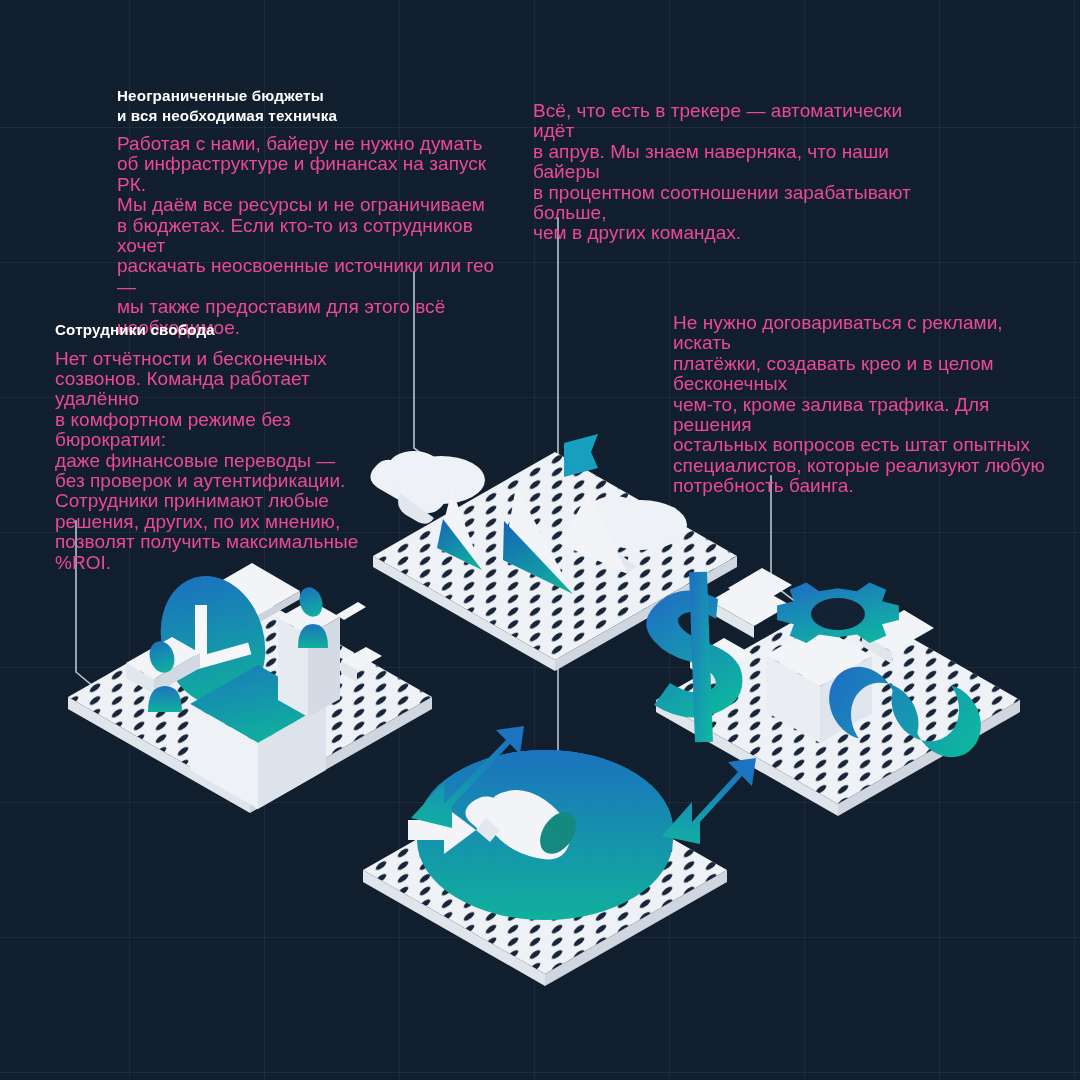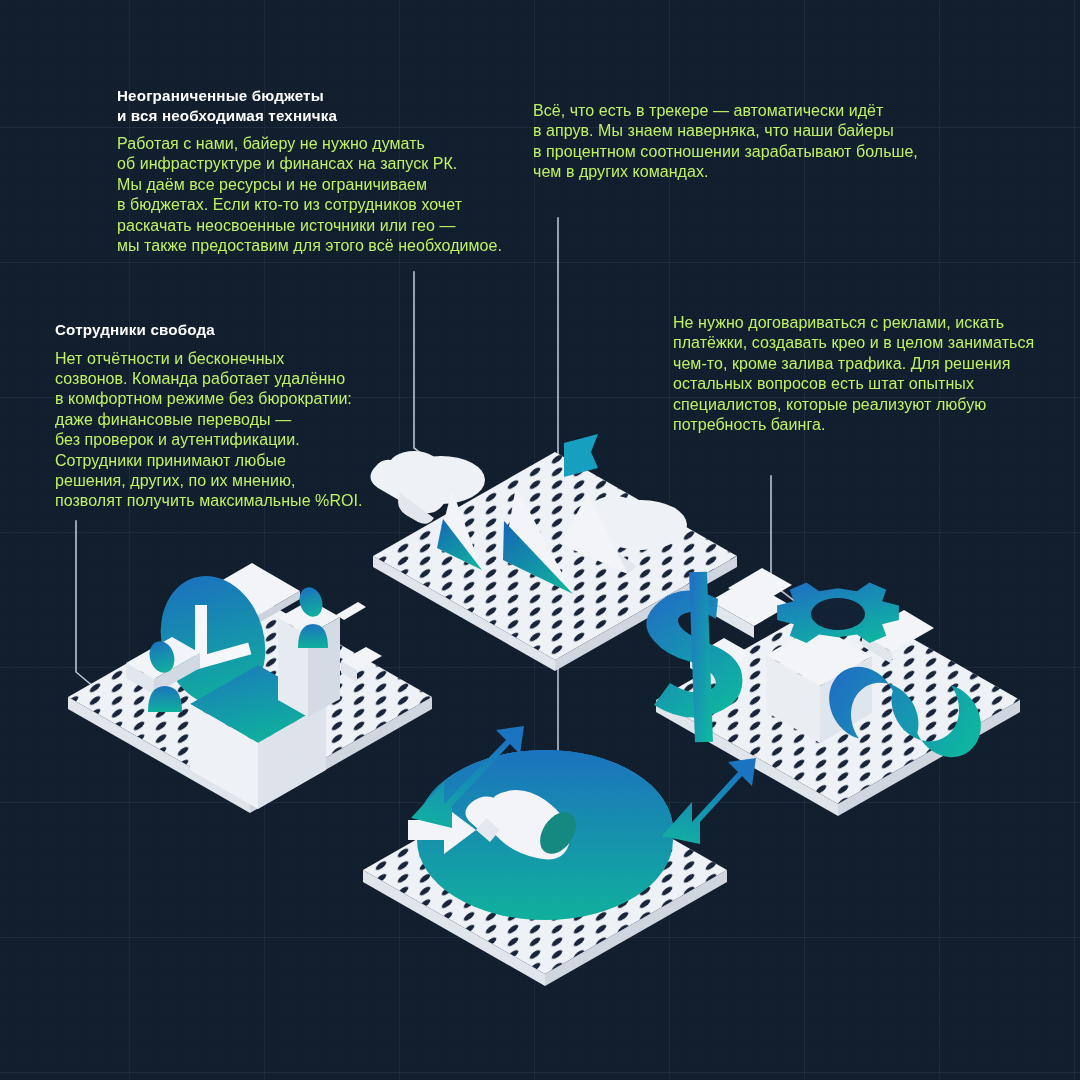--- a/index.html
+++ b/index.html
@@ -25,21 +25,21 @@
     background-size:3px 3px;
   }
   svg.art{position:absolute;left:0;top:0;width:1080px;height:1080px;overflow:visible;}
 
   .block{position:absolute;}
   .hd{
     color:#ffffff;font-weight:bold;font-size:15.2px;line-height:19.5px;
     letter-spacing:.15px;margin:0 0 9px 0;white-space:pre-line;
   }
   .bd{
-    color:#bef264;font-size:16px;line-height:20.4px;
+    color:#ec4899;font-size:19px;line-height:20.4px;
     letter-spacing:.05px;margin:0;white-space:pre-line;font-weight:400;
   }
   #b1{left:117px;top:86px;width:400px;}
   #b2{left:533px;top:101px;width:390px;}
   #b3{left:55px;top:320px;width:310px;}
   #b4{left:673px;top:313px;width:375px;}
 </style>
 </head>
 <body>
 
@@ -303,21 +303,21 @@
 в комфортном режиме без бюрократии:
 даже финансовые переводы —
 без проверок и аутентификации.
 Сотрудники принимают любые
 решения, других, по их мнению,
 позволят получить максимальные %ROI.</p>
   </div>
 
   <div class="block" id="b4">
     <p class="bd">Не нужно договариваться с реклами, искать
-платёжки, создавать крео и в целом заниматься
+платёжки, создавать крео и в целом бесконечных
 чем-то, кроме залива трафика. Для решения
 остальных вопросов есть штат опытных
 специалистов, которые реализуют любую
 потребность баинга.</p>
   </div>
 
   <div id="noise"></div>
 </div>
 
 </body></html>

